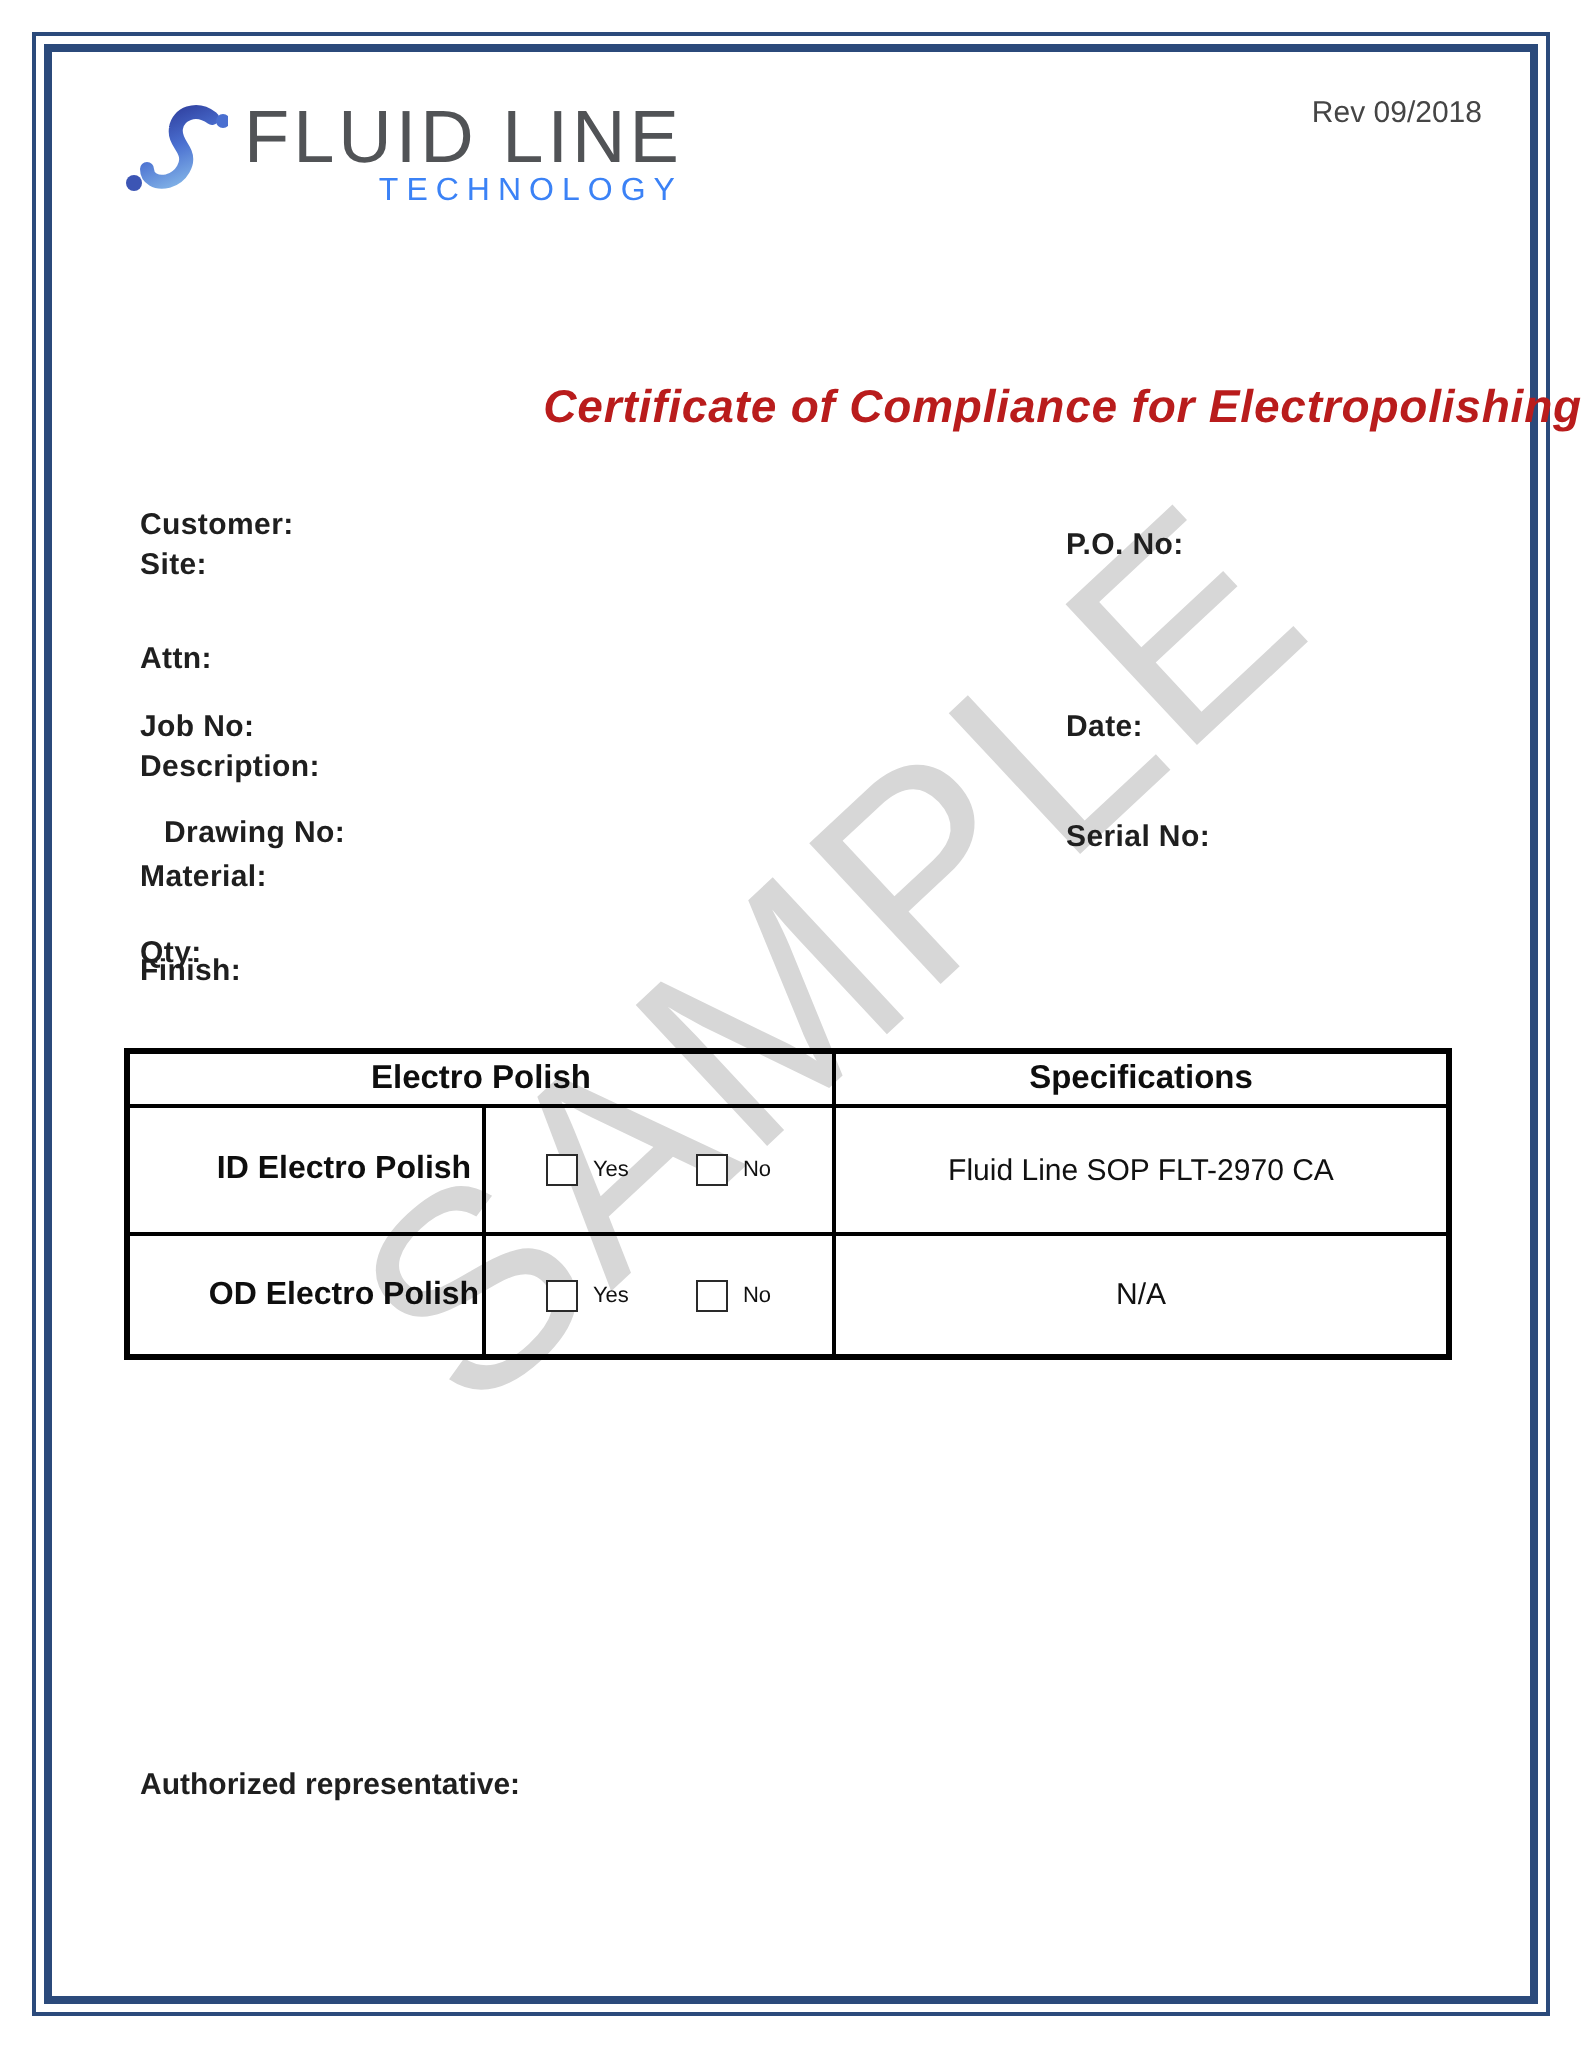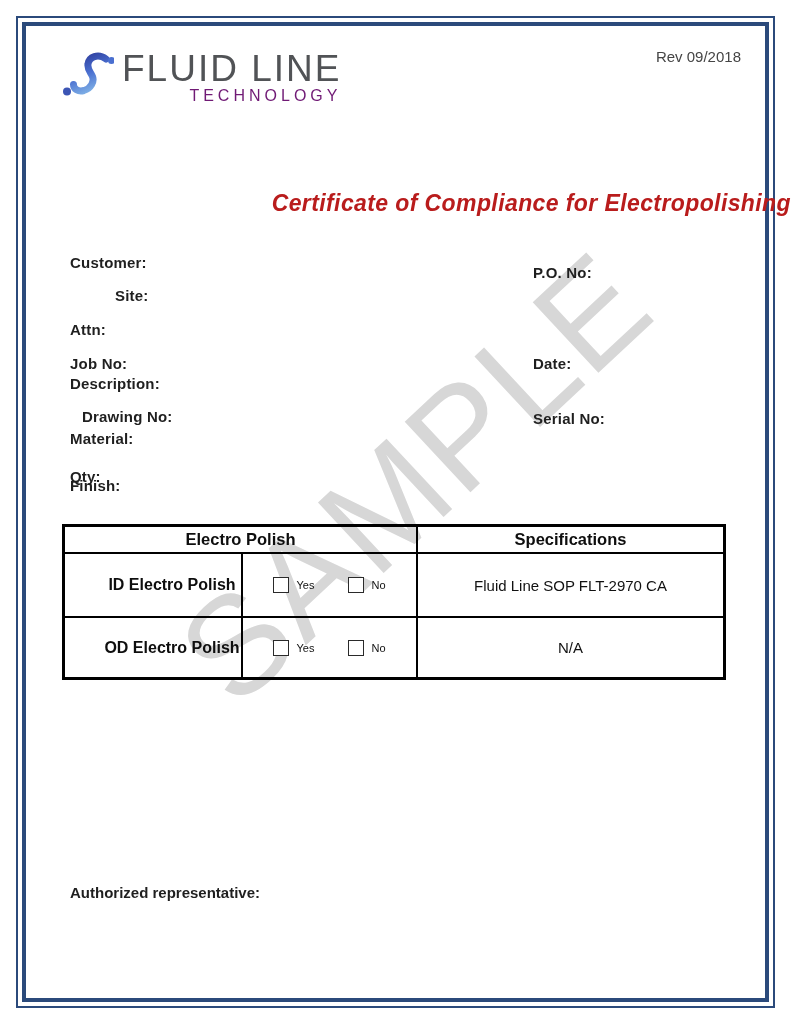--- a/index.html
+++ b/index.html
@@ -14,29 +14,29 @@
   .watermark{position:absolute;left:415px;top:478px;transform:translate(-50%,-50%) rotate(-43deg);
     font-size:140px;font-weight:400;color:#d7d7d7;letter-spacing:2px;white-space:nowrap;z-index:0;}
 
   .content{position:absolute;inset:0;z-index:1;}
 
   
   .logo{position:absolute;left:62px;top:50px;display:flex;align-items:flex-start;gap:8px;}
   .logo svg{display:block;margin-top:2px;}
   .logo-text{display:inline-block;}
   .logo-main{font-size:37px;line-height:1;letter-spacing:2px;color:#515356;font-weight:400;}
-  .logo-sub{text-align:right;font-size:16px;line-height:1;letter-spacing:4px;color:#701a75;margin-top:1px;}
+  .logo-sub{text-align:right;font-size:16px;line-height:1;letter-spacing:4px;color:#3b82f6;margin-top:1px;}
 
   .rev{position:absolute;top:48px;right:50px;font-size:15px;color:#454545;}
 
   .title{position:absolute;top:156px;left:0;width:100%;text-align:right;
     font-size:23px;font-weight:700;font-style:italic;letter-spacing:0.4px;color:#b91c1c;margin-top:34px;}
 
   .flabel{position:absolute;font-size:15px;font-weight:700;color:#1f1f1f;letter-spacing:0.2px;}
-  .f-customer{left:70px;top:254px;} .f-site{left:70px;top:287px;margin-left:45px;} .f-attn{left:70px;top:321px;}
+  .f-customer{left:70px;top:254px;} .f-site{left:70px;top:274px;} .f-attn{left:70px;top:321px;}
   .f-jobno{left:70px;top:355px;} .f-desc{left:70px;top:375px;} .f-drawing{left:82px;top:408px;}
   .f-material{left:70px;top:430px;} .f-finish{left:70px;top:449px;margin-top:28px;} .f-qty{left:70px;top:468px;}
   .f-po{left:533px;top:264px;} .f-date{left:533px;top:355px;} .f-serial{left:533px;top:410px;}
 
   
   .ctable{position:absolute;left:62px;top:524px;width:658px;border:3px solid #000;
     display:grid;grid-template-columns:176px 175px 1fr;grid-template-rows:27px 62px 61px;background:transparent;}
   .cell{display:flex;align-items:center;justify-content:center;}
   .th{font-weight:700;font-size:16.5px;color:#0e0e0e;border-bottom:2px solid #000;}
   .th-ep{grid-column:1/3;}

